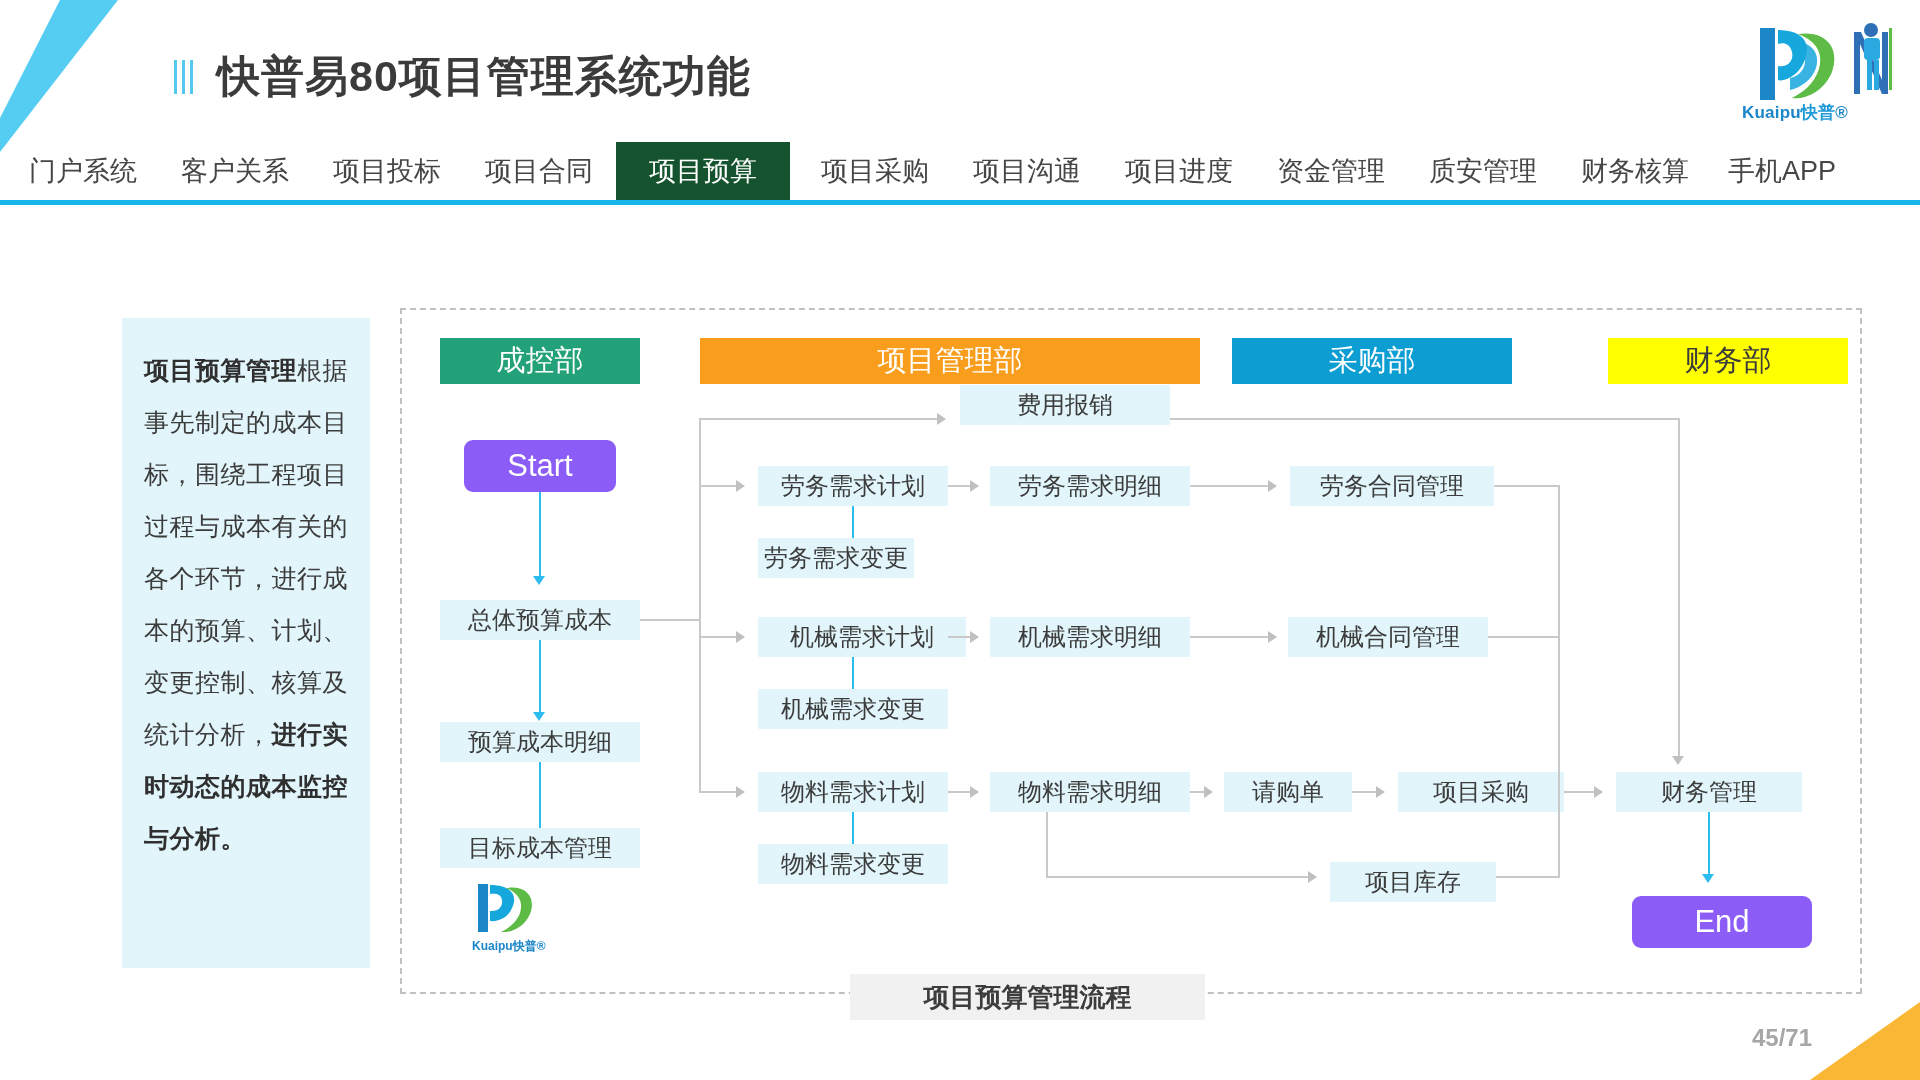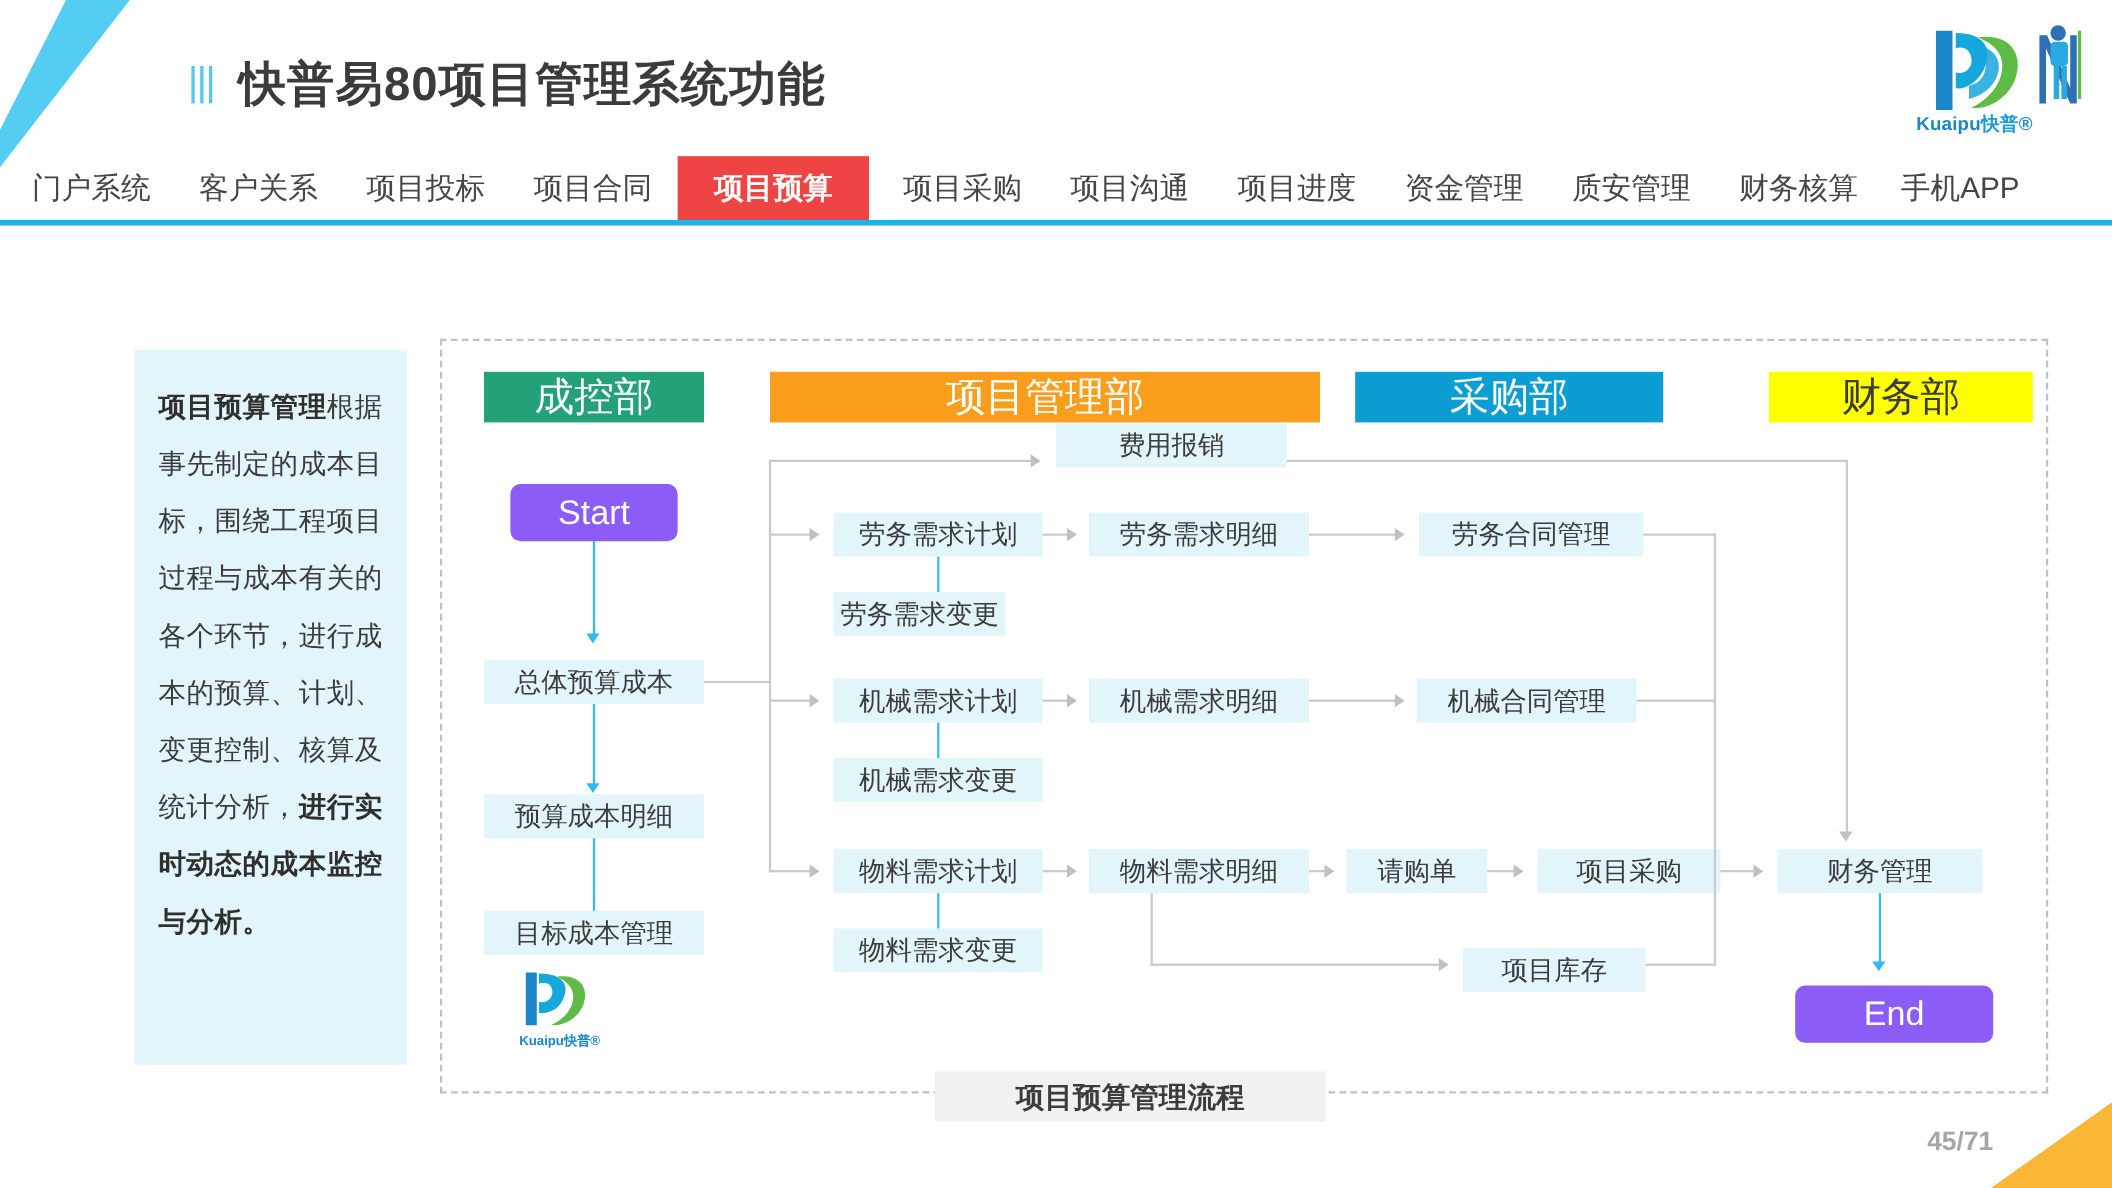--- a/index.html
+++ b/index.html
@@ -54,21 +54,21 @@
   .nav{
     position:absolute;left:0;top:142px;width:1920px;height:58px;
     display:flex;align-items:stretch;
   }
   .nav-item{
     display:flex;align-items:center;justify-content:center;
     font-size:27px;color:#464646;white-space:nowrap;
     padding:0 0;
   }
   .nav-item.active{
-    background:#ef4444;color:#ffffff;font-weight:bold;
+    background:#14532d;color:#ffffff;font-weight:normal;
   }
   .nav-underline{
     position:absolute;left:0;top:200px;width:1920px;height:5px;background:#18b4ec;
   }
   
   .desc-panel{
     position:absolute;left:122px;top:318px;width:248px;height:650px;
     background:#e1f5fb;
     box-sizing:border-box;
     padding:26px 22px;
@@ -80,21 +80,21 @@
   .desc-text b{font-weight:bold;color:#2f2f2f;}
   
   .diagram{
     position:absolute;left:400px;top:308px;width:1462px;height:686px;
     border:2px dashed #c0c0c0;
     box-sizing:border-box;
   }
   
   .dept{
     position:absolute;height:46px;display:flex;align-items:center;justify-content:center;
-    font-size:36px;color:#ffffff;font-weight:normal;
+    font-size:29px;color:#ffffff;font-weight:normal;
   }
   .dept.d-green{background:#23a178;}
   .dept.d-orange{background:#f89d1c;}
   .dept.d-blue{background:#0c9dd3;}
   .dept.d-yellow{background:#ffff00;color:#3c3c3c;}
   
   .node{
     position:absolute;background:#e1f5fb;color:#3c3c3c;
     display:flex;align-items:center;justify-content:center;
     font-size:24px;height:40px;white-space:nowrap;
@@ -234,21 +234,21 @@
 <div class="hline" style="left:1190px;top:485px;width:80px;"></div>
 <div class="arr-r" style="left:1268px;top:480px;"></div>
 <div class="node" style="left:1290px;top:466px;width:204px;">劳务合同管理</div>
 
 <div class="vline blue" style="left:852px;top:506px;height:38px;"></div>
 <div class="arr-d blue" style="left:846px;top:542px;"></div>
 <div class="node" style="left:758px;top:538px;width:156px;">劳务需求变更</div>
 
 <div class="hline" style="left:699px;top:636px;width:38px;"></div>
 <div class="arr-r" style="left:736px;top:631px;"></div>
-<div class="node" style="left:758px;top:617px;width:190px;">机械需求计划</div>
+<div class="node" style="left:758px;top:617px;width:208px;">机械需求计划</div>
 <div class="hline" style="left:948px;top:636px;width:24px;"></div>
 <div class="arr-r" style="left:970px;top:631px;"></div>
 <div class="node" style="left:990px;top:617px;width:200px;">机械需求明细</div>
 <div class="hline" style="left:1190px;top:636px;width:80px;"></div>
 <div class="arr-r" style="left:1268px;top:631px;"></div>
 <div class="node" style="left:1288px;top:617px;width:200px;">机械合同管理</div>
 
 <div class="vline blue" style="left:852px;top:657px;height:38px;"></div>
 <div class="arr-d blue" style="left:846px;top:693px;"></div>
 <div class="node" style="left:758px;top:689px;width:190px;">机械需求变更</div>

